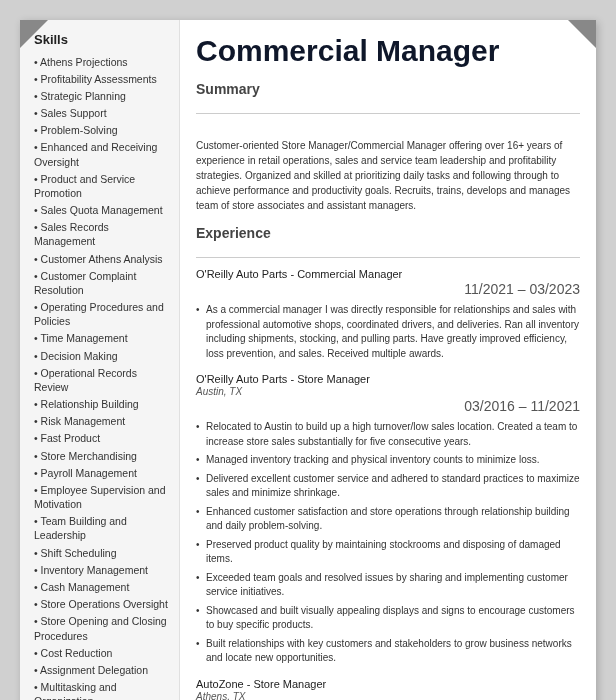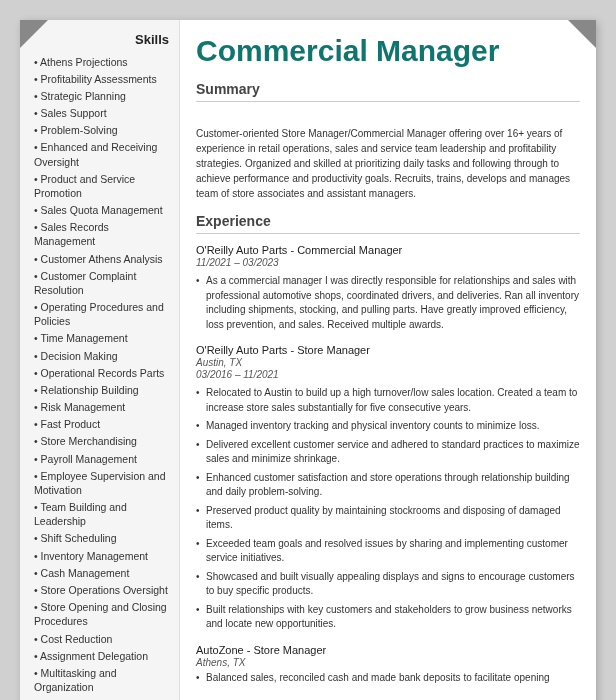--- a/index.html
+++ b/index.html
@@ -26,21 +26,20 @@
       min-width: 160px;
       background: #f5f5f5;
       padding: 12px 10px 12px 14px;
       border-right: 1px solid #e0e0e0;
     }
     .sidebar-title {
       font-size: 13px;
       font-weight: bold;
       margin-bottom: 6px;
       color: #222;
-      text-align: right;
     }
     .sidebar-list {
       list-style: none;
       padding: 0;
     }
     .sidebar-list li {
       font-size: 10.5px;
       color: #333;
       padding: 1.5px 0;
       line-height: 1.35;
@@ -50,30 +49,30 @@
       color: #333;
     }
     .main {
       flex: 1;
       padding: 14px 16px 16px 16px;
       overflow: hidden;
     }
     .resume-title {
       font-size: 30px;
       font-weight: bold;
-      color: #0f766e;
+      color: #0f172a;
       margin-bottom: 14px;
       line-height: 1.1;
     }
     .section-heading {
       font-size: 14px;
       font-weight: bold;
       color: #444;
       border-bottom: 1px solid #ccc;
-      padding-bottom: 4px;
+      padding-bottom: 16px;
       margin-bottom: 6px;
       margin-top: 12px;
     }
     .summary-text {
       font-size: 10px;
       color: #333;
       line-height: 1.5;
       margin-top: 24px;
     }
     .job-title {
@@ -83,24 +82,24 @@
       margin-top: 10px;
       margin-bottom: 1px;
     }
     .job-location {
       font-size: 10px;
       color: #555;
       font-style: italic;
       margin-bottom: 1px;
     }
     .job-dates {
-      font-size: 10px;
+      font-size: 14px;
       color: #555;
-      font-style: italic;
       margin-bottom: 4px;
+      text-align: right;
     }
     .job-bullets {
       list-style: none;
       padding: 0;
       margin: 0;
     }
     .job-bullets li {
       font-size: 10px;
       color: #333;
       padding: 2px 0 2px 10px;
@@ -160,21 +159,21 @@
           <li>Problem-Solving</li>
           <li>Enhanced and Receiving Oversight</li>
           <li>Product and Service Promotion</li>
           <li>Sales Quota Management</li>
           <li>Sales Records Management</li>
           <li>Customer Athens Analysis</li>
           <li>Customer Complaint Resolution</li>
           <li>Operating Procedures and Policies</li>
           <li>Time Management</li>
           <li>Decision Making</li>
-          <li>Operational Records Parts</li>
+          <li>Operational Records Review</li>
           <li>Relationship Building</li>
           <li>Risk Management</li>
           <li>Fast Product</li>
           <li>Store Merchandising</li>
           <li>Payroll Management</li>
           <li>Employee Supervision and Motivation</li>
           <li>Team Building and Leadership</li>
           <li>Shift Scheduling</li>
           <li>Inventory Management</li>
           <li>Cash Management</li>

